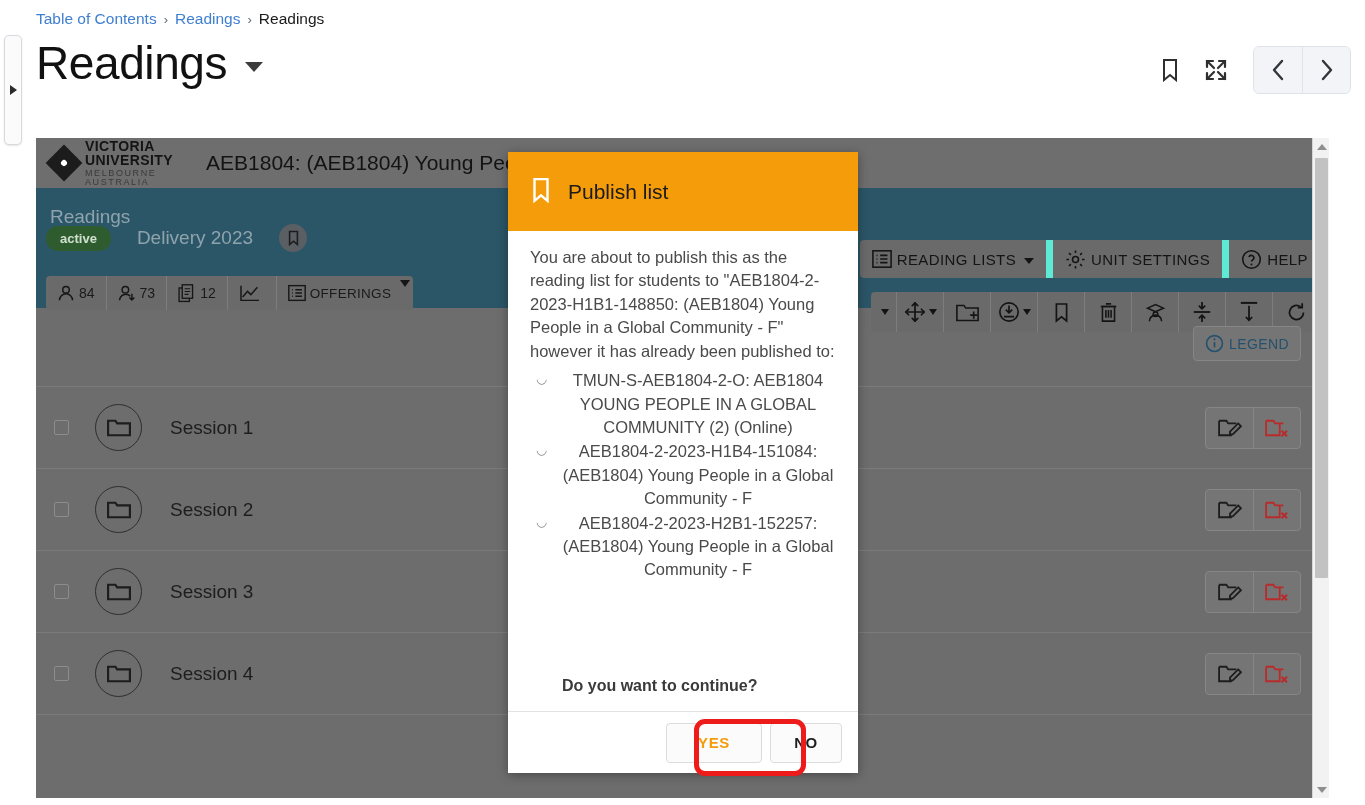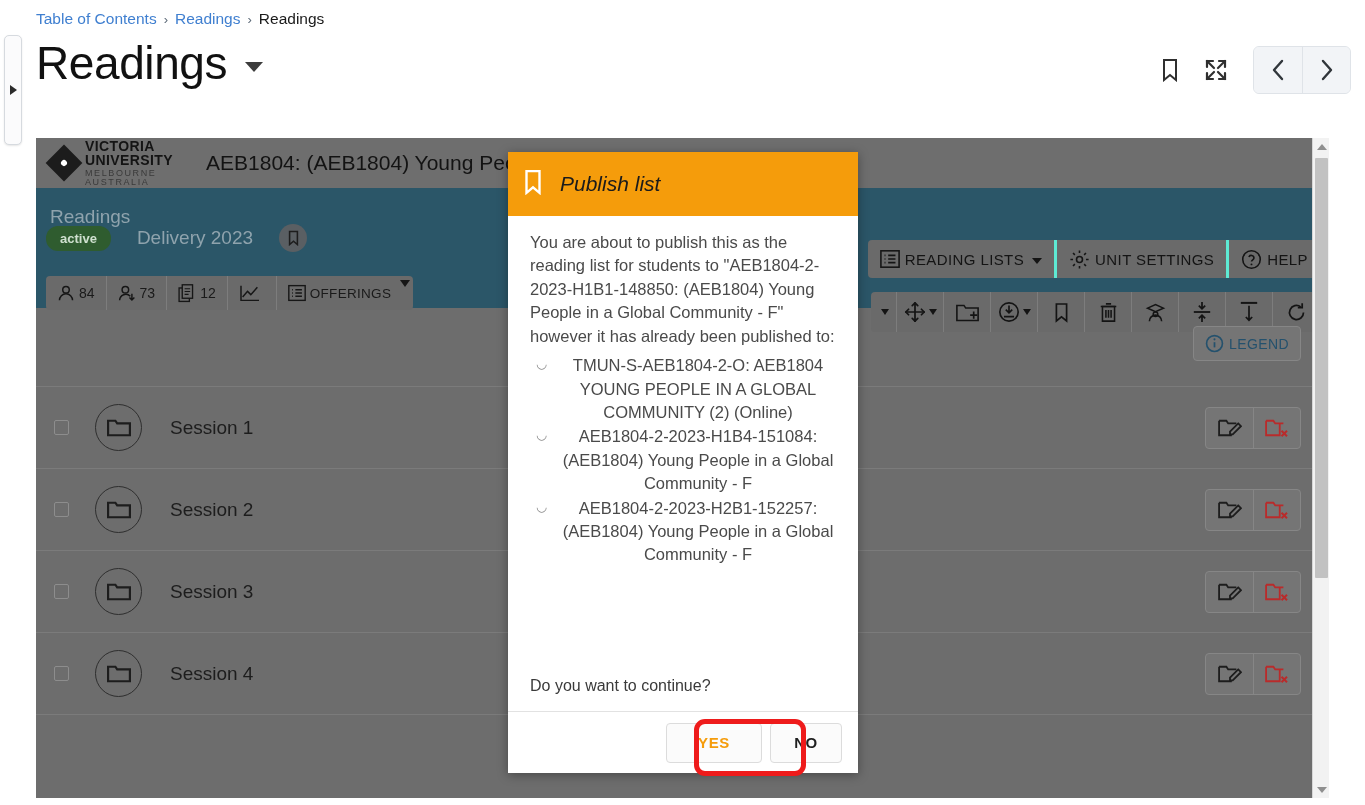--- a/index.html
+++ b/index.html
@@ -157,21 +157,21 @@
     border-top: 7px solid #161616;
   }
 
   .teal-right {
     position: absolute; right: 9px; top: 52px;
     display: flex; background: #6a6a6a; border-radius: 4px; height: 38px;
   }
   .teal-right .tr-item {
     display: flex; align-items: center; gap: 5px;
     padding: 0 12px; font-size: 15px; color: #141414;
-    letter-spacing: .4px; border-right: 3px solid #5eead4;
+    letter-spacing: .4px; border-right: 7px solid #5eead4;
   }
   .teal-right .tr-item:last-child { border-right: none; }
 
   .tool-row {
     position: absolute; right: 9px; top: 104px;
     display: flex; background: #6a6a6a; border-radius: 4px; height: 40px;
   }
   .tool-row .tb {
     width: 47px; display: flex; align-items: center; justify-content: center;
     border-right: 1px solid #7d7d7d; position: relative;
@@ -249,45 +249,44 @@
   
   .modal {
     position: absolute; left: 508px; top: 152px;
     width: 350px; height: 621px;
     background: #ffffff;
     box-shadow: 0 2px 10px rgba(0,0,0,.35);
     display: flex; flex-direction: column;
     z-index: 40;
   }
   .modal-header {
-    background: #f59c0b; height: 64px;
+    background: #f59c0b; height: 79px;
     display: flex; align-items: center; gap: 16px;
-    padding: 0 14px;
-    font-style: italic;
+    padding: 0 22px;
   }
   .modal-header .mtitle { font-size: 21px; color: #1b1b1b; }
   .modal-body {
     flex: 1; padding: 15px 22px 0 22px; overflow: hidden;
   }
   .modal-body p {
     font-size: 16.5px; line-height: 1.42; color: #4a4a4a;
   }
   .modal-body ul { margin: 6px 0 0 20px; text-align: center; }
   .modal-body li {
     font-size: 16.5px; line-height: 1.42; color: #4a4a4a;
     list-style: none; position: relative; padding-left: 10px;
     margin-bottom: 1px;
   }
   .modal-body li::before {
     content: "\025E1"; position: absolute; left: -14px; top: 1px;
     color: #8a8a8a; font-size: 13px;
   }
   .modal-confirm {
     padding: 0 22px 16px 22px;
-    font-size: 16px; font-weight: 400; color: #3a3a3a;
+    font-size: 16px; font-weight: 700; color: #3a3a3a; margin-left: 32px;
   }
   .modal-footer {
     border-top: 1px solid #e2e2e2;
     height: 62px; display: flex; align-items: center;
     justify-content: flex-end; gap: 8px; padding: 0 16px;
     position: relative;
   }
   .btn-yes, .btn-no {
     min-width: 72px; height: 40px; padding: 0 18px;
     background: #fbfbfb; border: 1px solid #dcdcdc; border-radius: 4px;

